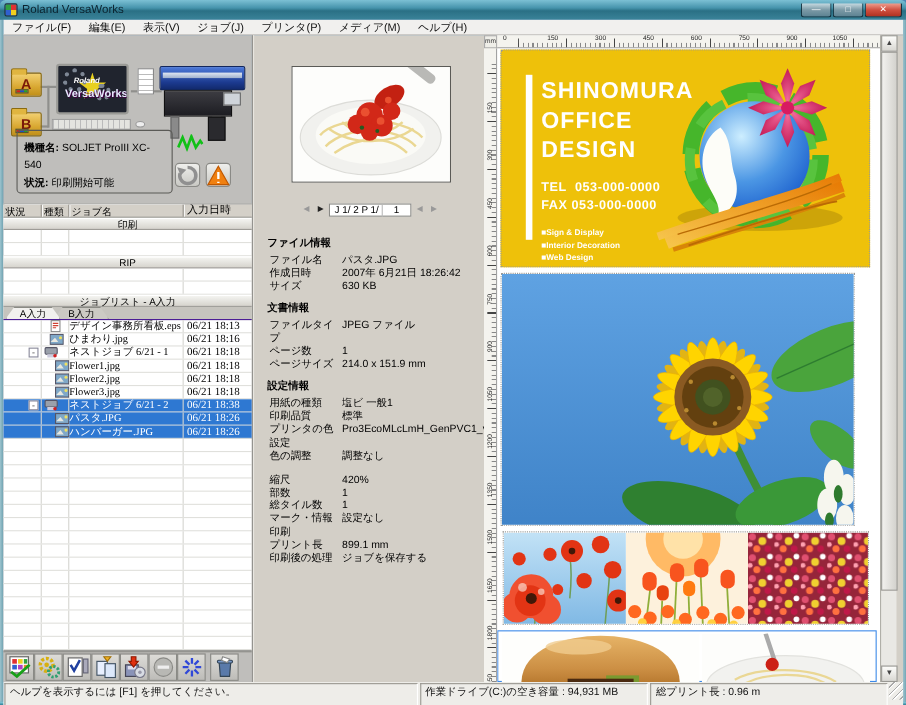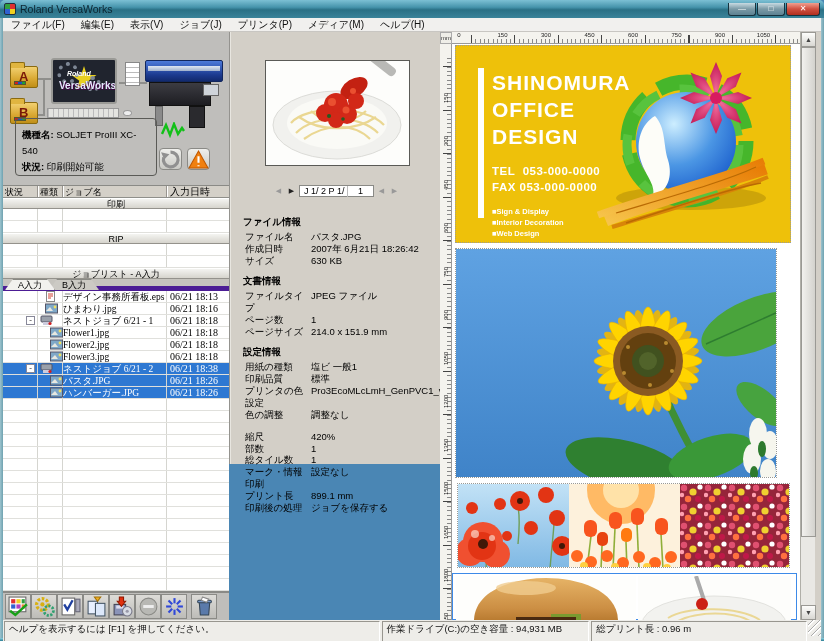--- a/index.html
+++ b/index.html
@@ -82,38 +82,38 @@
   .jrow.hdr { background:#d4d0c8; border-bottom:1px solid #8f8f8a; height:12px; font-size:9px; }
   .jrow .c1 { width:35px; border-right:1px solid #d5d5d0; display:flex; justify-content:flex-end; align-items:center; }
   .jrow .c2 { width:25px; border-right:1px solid #d5d5d0; display:flex; align-items:center; }
   .jrow .cn { flex:1; border-right:1px solid #d5d5d0; overflow:hidden; white-space:nowrap; display:flex; align-items:center; }
   .jrow .cd { width:62px; padding-left:3px; font-size:10px; overflow:hidden; white-space:nowrap; }
   .jrow.hdr .c1,.jrow.hdr .c2,.jrow.hdr .cn { border-right:1px solid #98948e; box-shadow:1px 0 0 #fff; padding-left:2px; }
   .jrow.sel { background:#2e78d2; color:#fff; }
   .jrow.sel .cd { color:#fff; }
   .secbar { height:11px; line-height:11px; text-align:center; font-size:9px; color:#000;
     background:linear-gradient(180deg,#f4f4f1,#d6d4cd); border-top:1px solid #fff; border-bottom:1px solid #94928c; }
-  #tabs { height:12px; background:#c6c4be; border-bottom:5px solid #4c1d95; display:flex; align-items:flex-start; padding-left:2px; }
+  #tabs { height:12px; background:#c6c4be; border-bottom:1px solid #4c1d95; display:flex; align-items:flex-start; padding-left:2px; }
   .tab { font-size:9px; height:11px; line-height:11px; padding:0 12px; margin-right:-6px;
     clip-path:polygon(8px 0, calc(100% - 8px) 0, 100% 100%, 0 100%);
     background:#cccac4; border:1px solid #8a8a84; border-bottom:none; }
   .tab.active { background:#f2f1ee; z-index:2; position:relative; }
   .expander { width:9px; height:9px; border:1px solid #889; background:#fff; font-size:8px; line-height:7px;
     text-align:center; color:#333; margin-right:2px; }
   .jicon { width:13px; height:11px; display:inline-block; margin:0 2px; }
 
   
   #left-toolbar { left:0px; top:560px; width:226px; height:28px; background:#bfbebb;
     border-top:1px solid #8a8a86; display:flex; padding:1px 2px; }
   .tbtn { width:26px; height:25px; border:1px solid #8a8a86; background:linear-gradient(180deg,#dddcd8,#bdbcb8);
     display:flex; align-items:center; justify-content:center; }
   .tbtn svg { width:21px; height:21px; }
 
   
-  #mid-panel { left:229px; top:32px; width:211px; height:432px; background:#d3cfc7;
+  #mid-panel { left:229px; top:32px; width:211px; height:588px; background:#d3cfc7;
     border-left:2px groove #e8e6e0; color:#000; }
   #thumb-frame { left:34px; top:28px; width:145px; height:106px; border:1px solid #5a5a56; background:#fff; }
   #nav-row { left:0; top:152px; width:211px; height:14px; display:flex; align-items:center; justify-content:center; gap:2px; font-size:9px; }
   .navbtn { width:11px; height:11px; font-size:7px; line-height:10px; text-align:center; color:#999; }
   .navbtn.on { color:#222; }
   #nav-box { background:#fff; border:1px solid #8a8a86; height:12px; line-height:11px; padding:0 4px; font-size:9px; }
   #nav-num { display:inline-block; border-left:1px solid #bbb; padding:0 6px 0 10px; }
   #detail-sections { left:14px; top:176px; width:195px; font-size:9.5px; line-height:1.26; }
   .dsec-title { font-weight:bold; margin:8px 0 3px -2px; }
   .drow { display:flex; }

